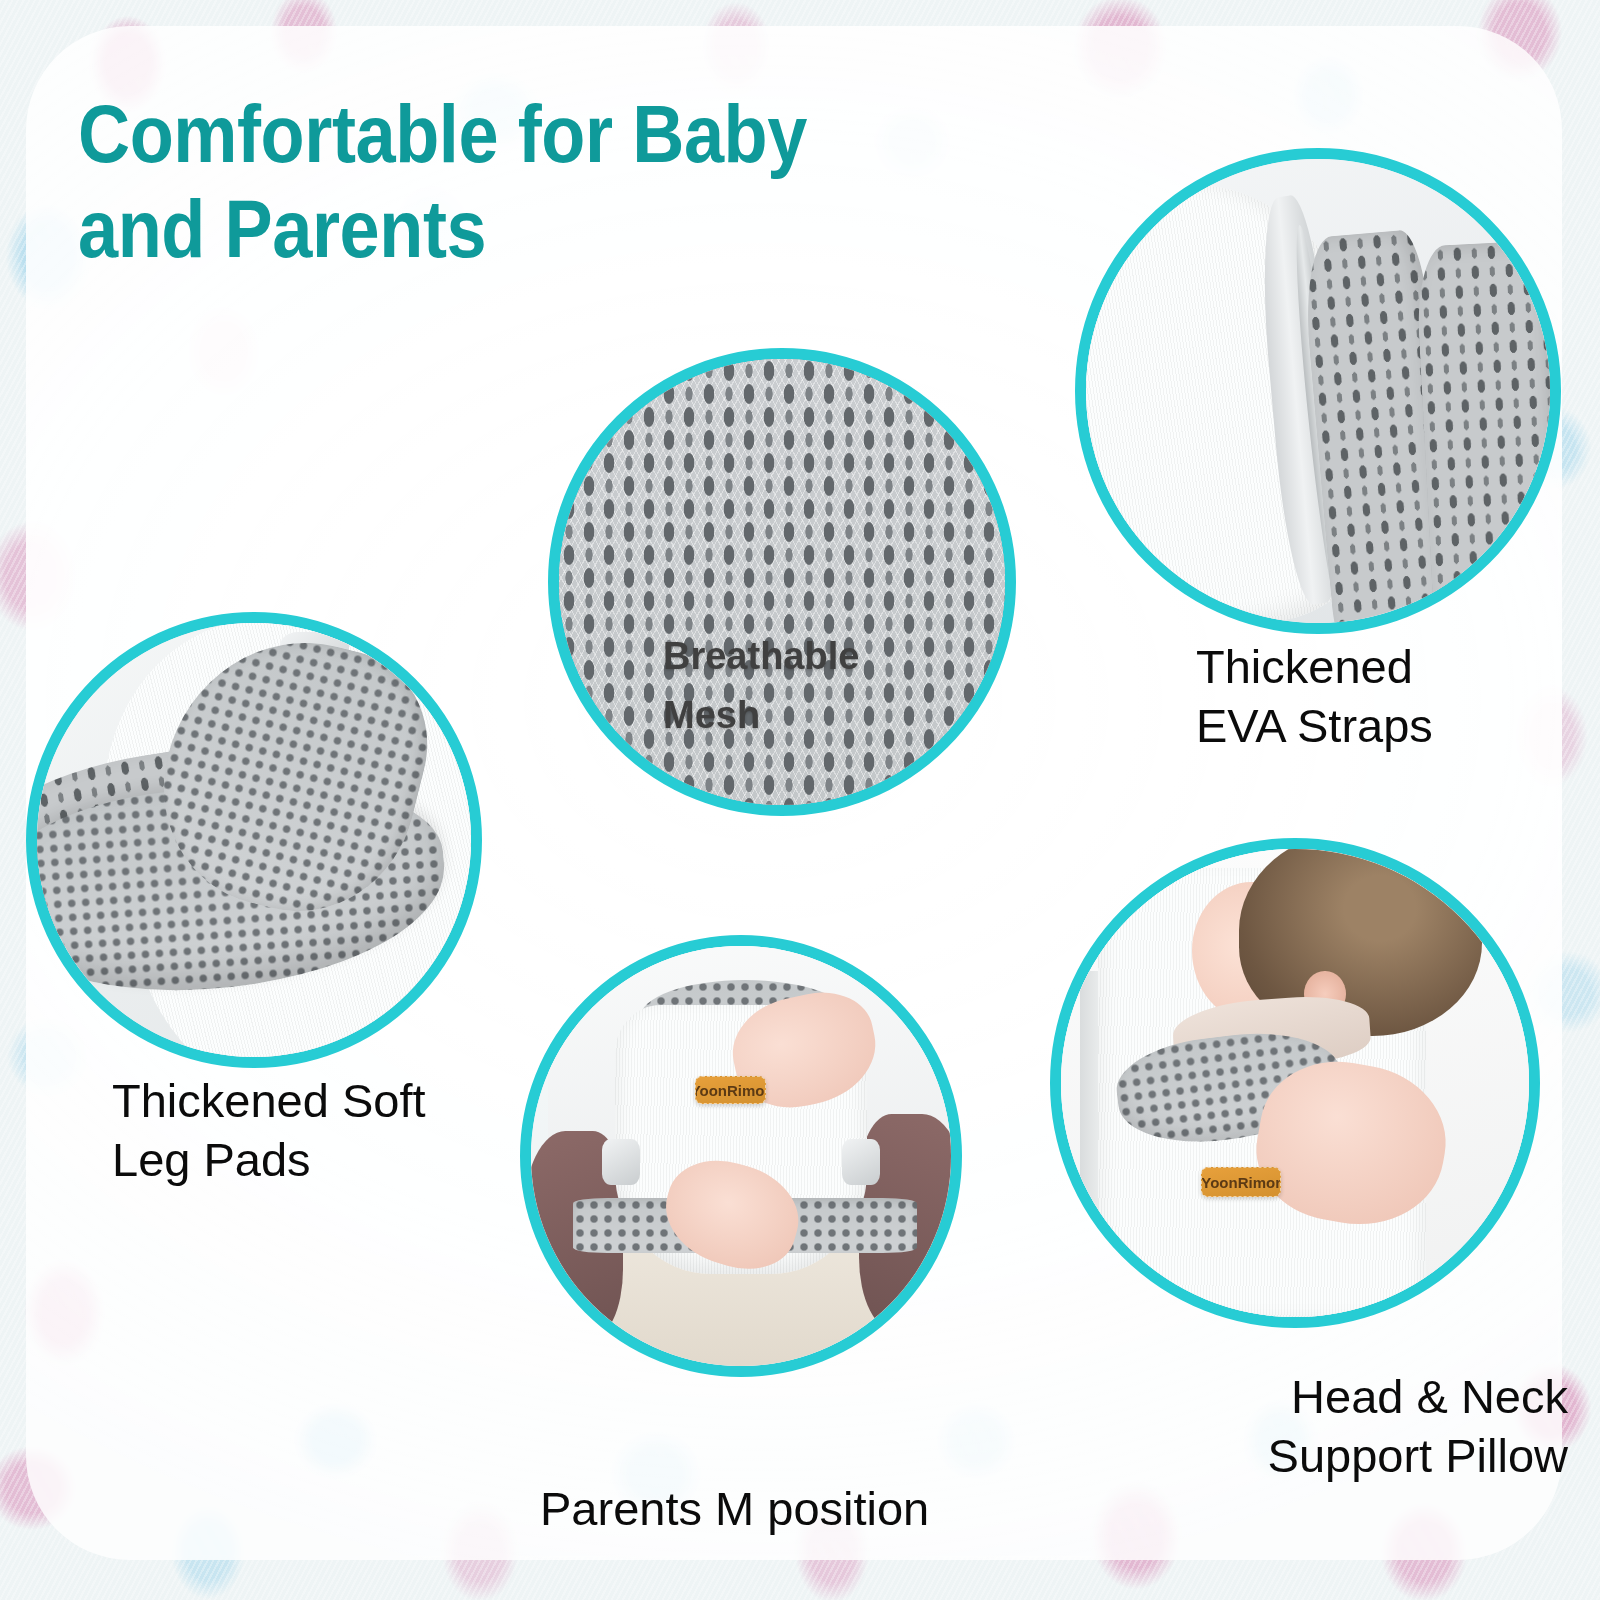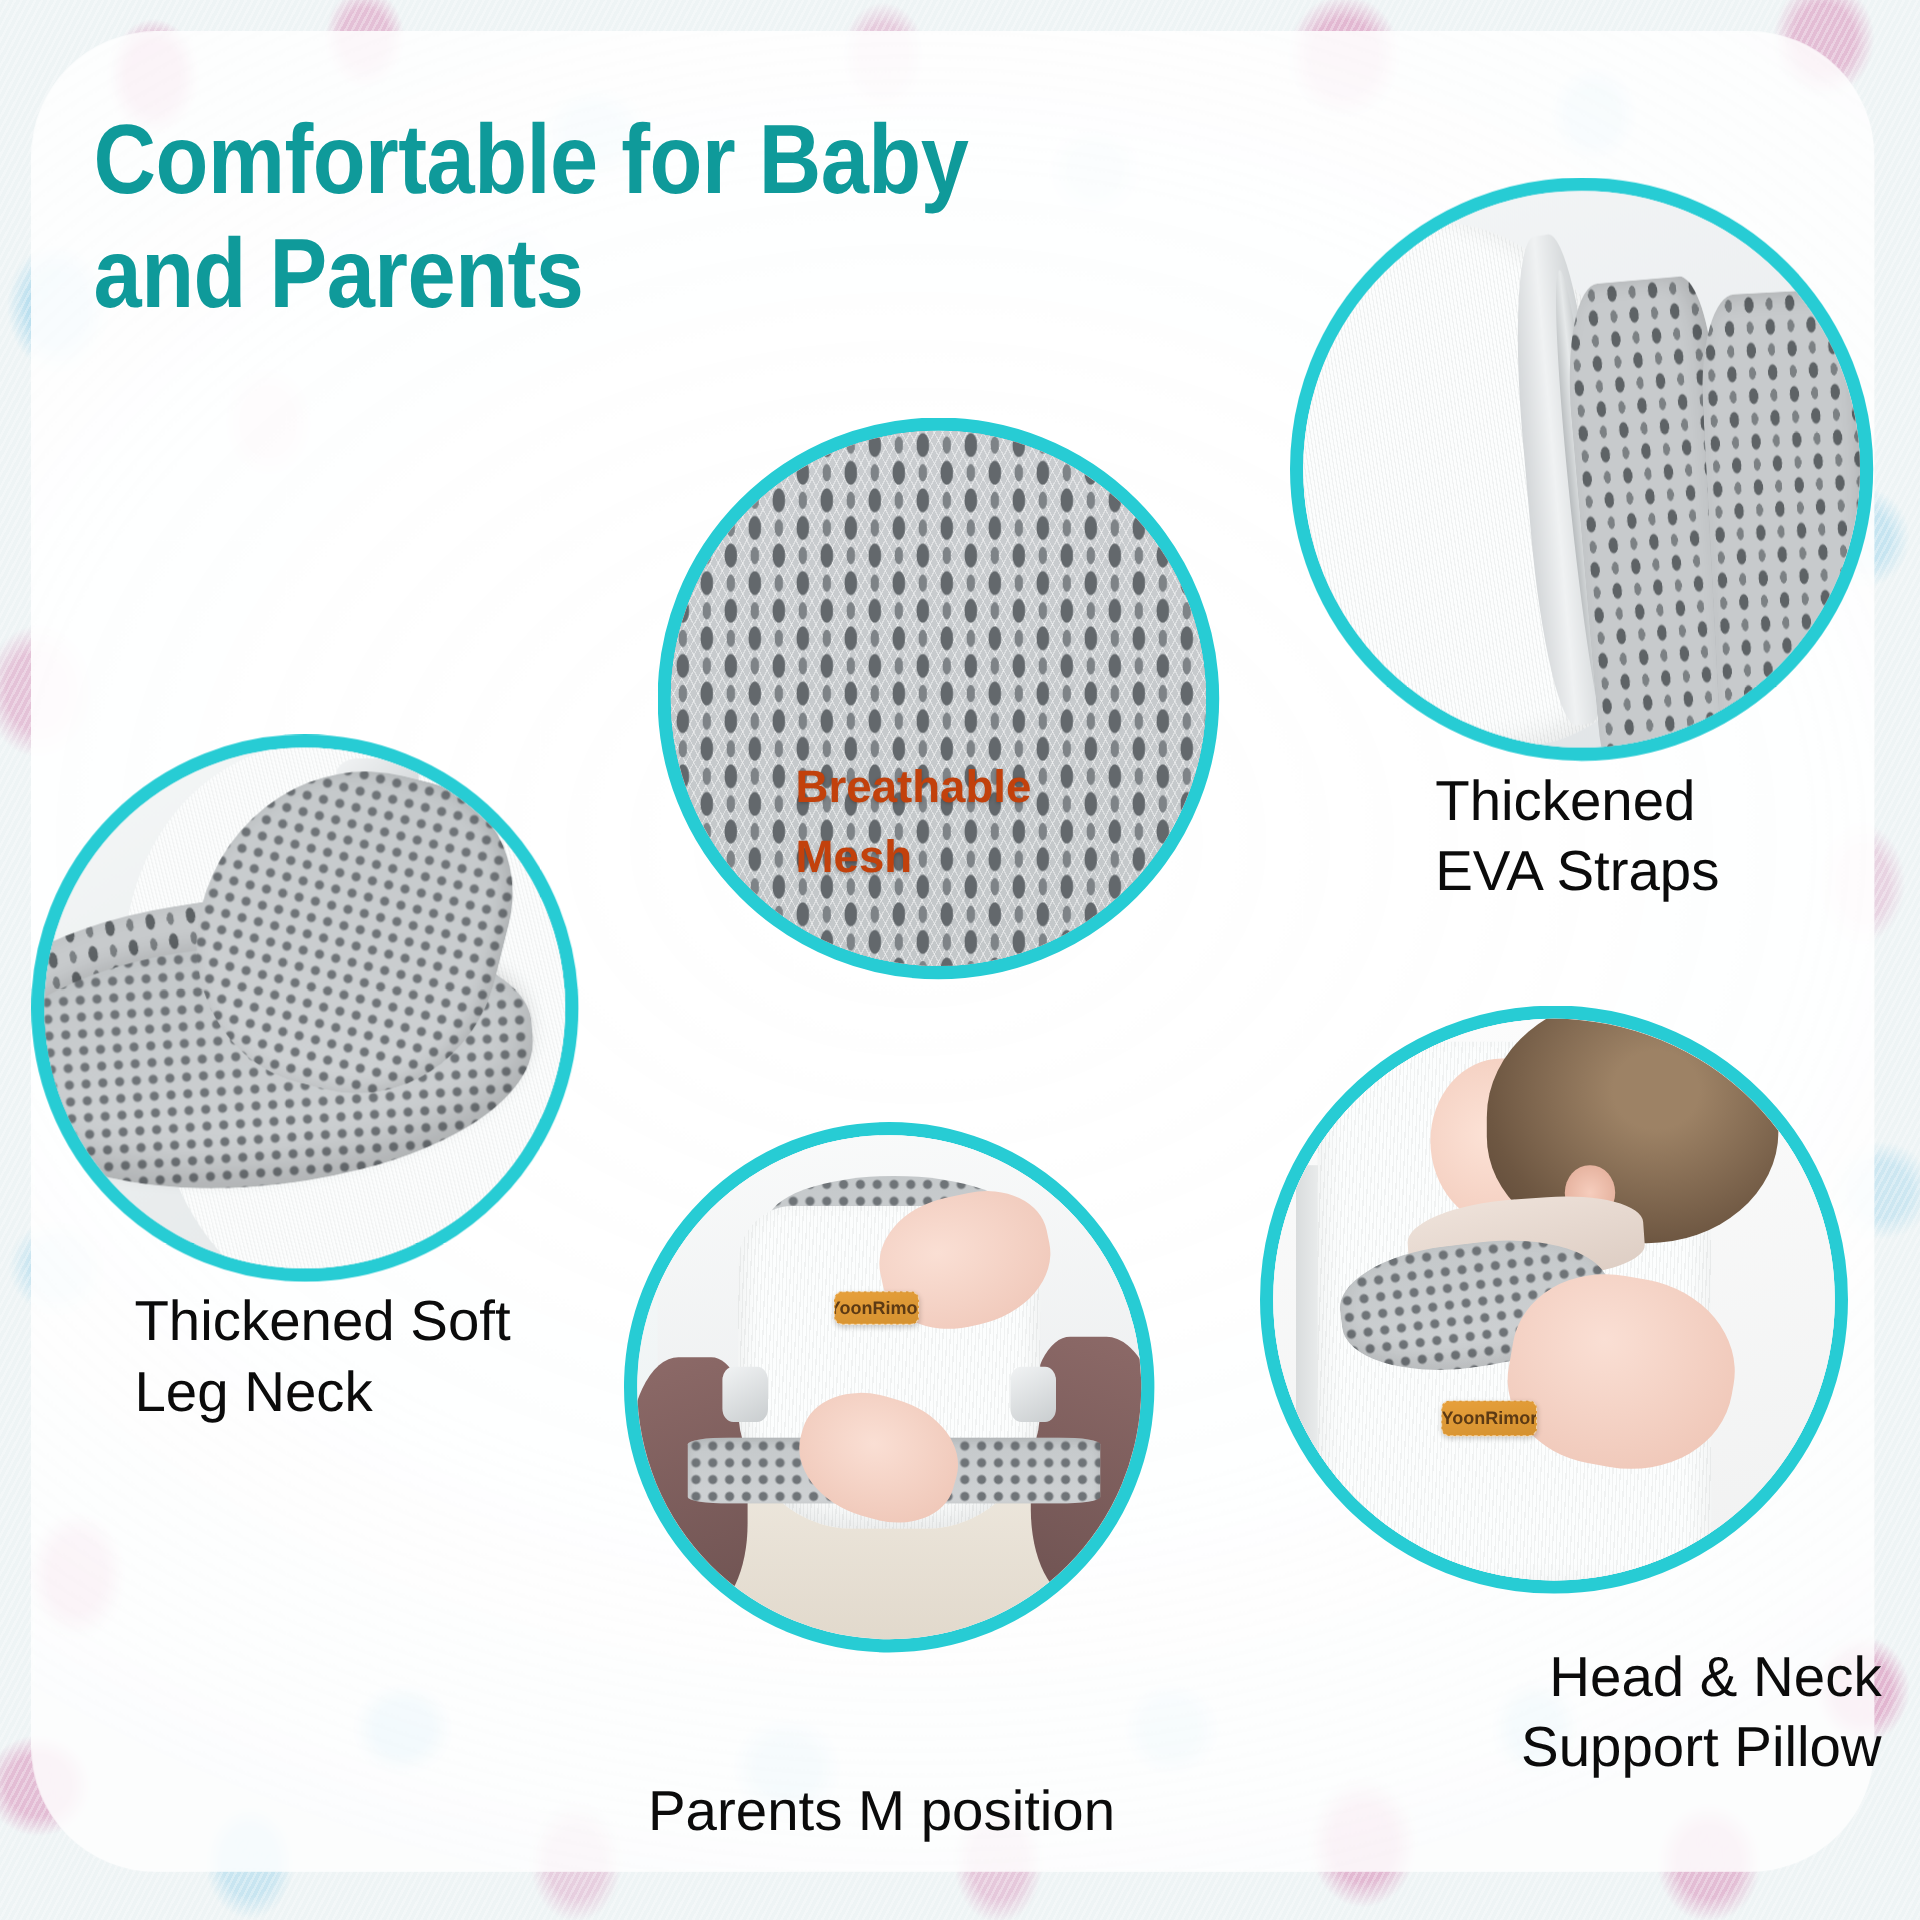--- a/index.html
+++ b/index.html
@@ -145,21 +145,21 @@
       radial-gradient(ellipse 9px 17px at 75% 76%, #63686c 55%, rgba(99,104,108,0) 62%),
       radial-gradient(ellipse 6px 12px at 75% 26%, #7e8387 56%, rgba(126,131,135,0) 64%),
       radial-gradient(ellipse 6px 12px at 25% 76%, #7e8387 56%, rgba(126,131,135,0) 64%),
       repeating-linear-gradient(62deg, rgba(255,255,255,.42) 0 1px, rgba(255,255,255,0) 1px 6px),
       repeating-linear-gradient(-62deg, rgba(255,255,255,.42) 0 1px, rgba(255,255,255,0) 1px 6px),
       linear-gradient(0deg,#c3c7c9,#cacdd0);
     background-size:40px 46px,40px 46px,40px 46px,40px 46px,auto,auto,100% 100%;
   }
   #mesh-caption{
     position:absolute; left:104px; top:268px; width:330px;
-    color:#c2410c; font-size:38px; font-weight:bold; line-height:1.55;
+    color:#404040; font-size:38px; font-weight:bold; line-height:1.55;
     text-shadow:0 1px 3px rgba(0,0,0,.25);
     white-space:pre-line;
   }
 
   
   #bubble-straps{ left:1075px; top:148px; width:486px; height:486px; }
   #bubble-straps .bg{ position:absolute; inset:0; background:linear-gradient(160deg,#f4f6f7 0%,#e9ecee 60%,#dfe3e5 100%); }
   #bubble-straps .strap-print{
     position:absolute; left:-16%; top:6%; width:82%; height:96%;
     border-radius:50% 46% 40% 52%/58% 60% 42% 40%;
@@ -418,18 +418,18 @@
   <div class="bib"></div>
   <div class="pillow mesh-fine"></div>
   <div class="hand"></div>
   <div class="brand-tag" style="left:30%; top:68%; width:17%; height:6.4%; font-size:15px;">YoonRimor</div>
 </div>
 
 <div class="caption" id="cap-straps">Thickened
 EVA Straps</div>
 
 <div class="caption" id="cap-legpads">Thickened Soft
-Leg Neck</div>
+Leg Pads</div>
 
 <div class="caption" id="cap-mpos">Parents M position</div>
 
 <div class="caption" id="cap-headneck">Head &amp; Neck
 Support Pillow</div>
 
 </body></html>

